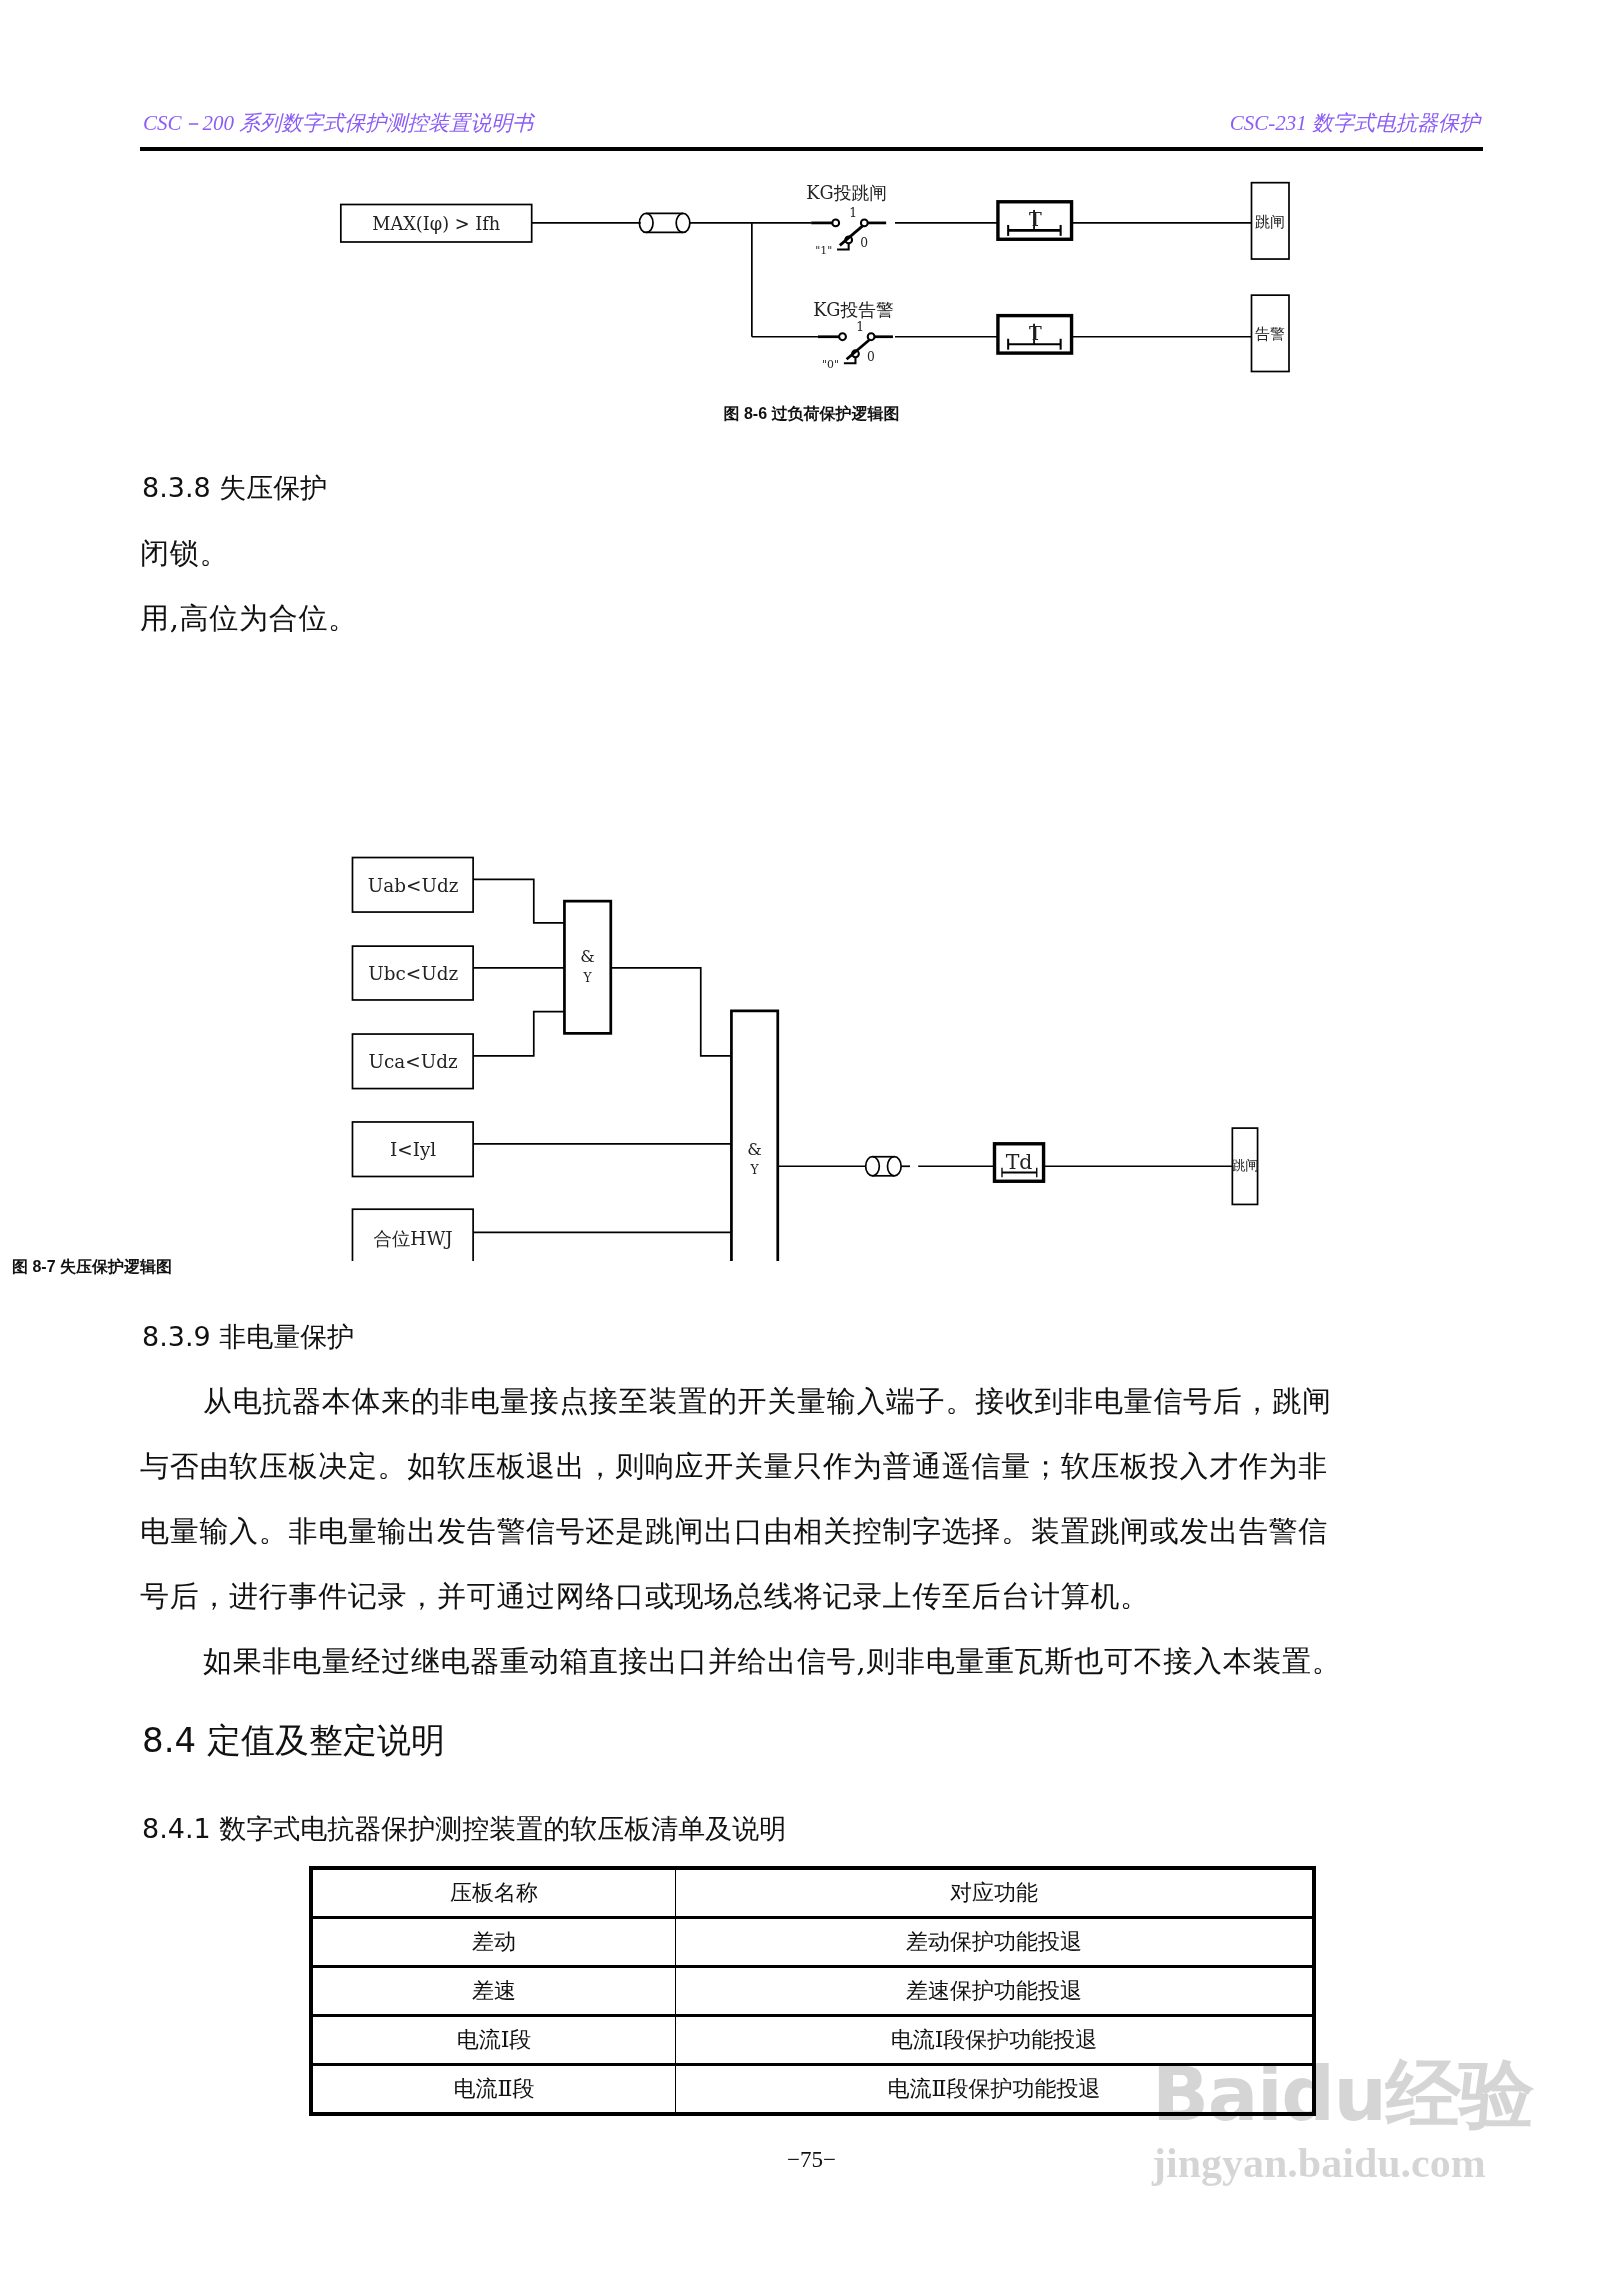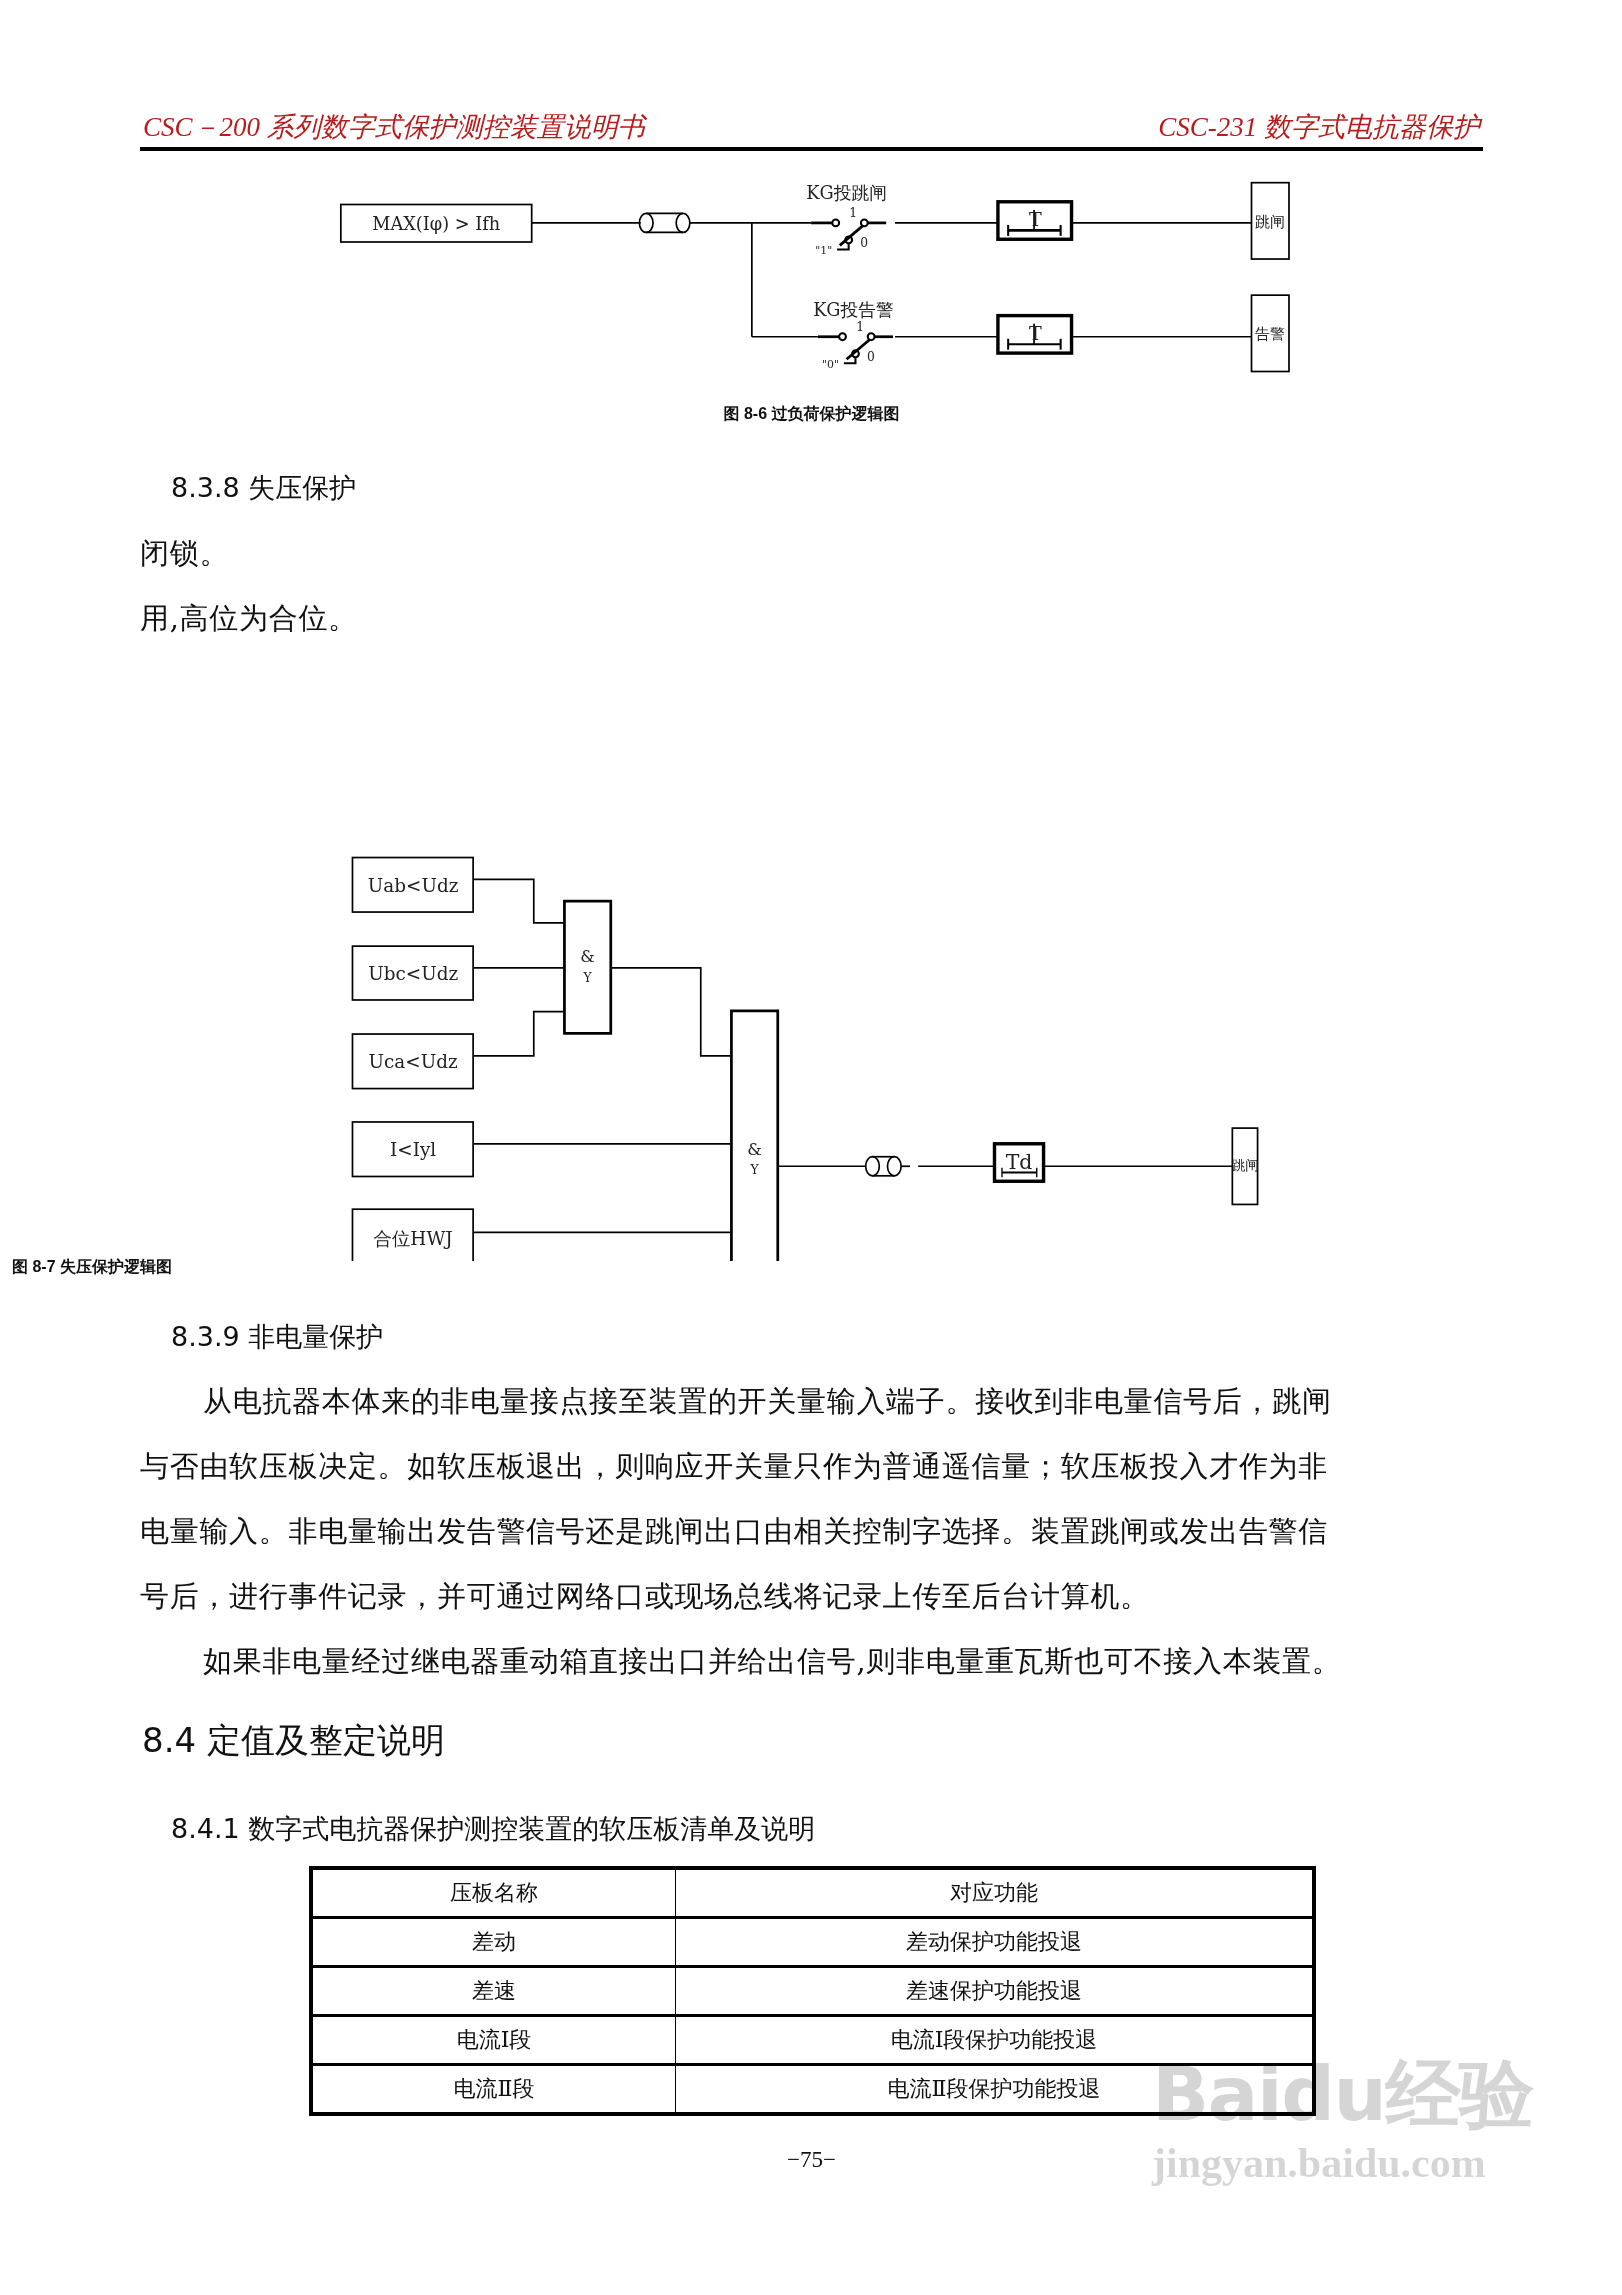--- a/index.html
+++ b/index.html
@@ -1,22 +1,22 @@
 <!DOCTYPE html>
 <html style="font-size:11px"><head>
 <meta charset="utf-8">
 <style>
   html, body { margin: 0; padding: 0; background: #ffffff; }
   body { width: 1623px; height: 2295px; position: relative; overflow: hidden;
          font-family: "Liberation Serif", "DejaVu Serif", serif; color: #111; }
   .abs { position: absolute; }
-  .hdr { font-family: "Liberation Serif", serif; font-style: italic; font-size: 27px; color: #b91c1c; top: 109px; white-space: nowrap; }
+  .hdr { font-family: "Liberation Serif", serif; font-style: italic; font-size: 21px; color: #8b5cf6; top: 109px; white-space: nowrap; }
   .rule { left: 140px; width: 1343px; top: 147px; height: 4.1px; background: #000; }
   .caption { font-family: "Liberation Sans", "DejaVu Sans", sans-serif; font-weight: bold; font-size: 16px; white-space: nowrap; }
-  .h3 { font-family: "DejaVu Sans", sans-serif; font-size: 27px; white-space: nowrap; margin-left: 29px; }
+  .h3 { font-family: "DejaVu Sans", sans-serif; font-size: 27px; white-space: nowrap; }
   .h2 { font-family: "DejaVu Sans", sans-serif; font-size: 34px; white-space: nowrap; }
   .para { font-family: "DejaVu Serif", serif; font-size: 29px; line-height: 65px; left: 140px; width: 1343px; letter-spacing: 0.7px; }
   .para .line { display: block; white-space: nowrap; }
   .indent { padding-left: 63px; }
   svg text { font-family: "DejaVu Serif", serif; }
   table.plates { border-collapse: collapse; position: absolute; left: 309px; top: 1866px; width: 1007px;
                  border: 4.8px solid #000; font-family: "DejaVu Serif", serif; font-size: 22px; }
   table.plates td, table.plates th { border-top: 3.4px solid #000; border-left: 1.4px solid #000; height: 44px; text-align: center; font-weight: normal; }
   table.plates th:first-child, table.plates td:first-child { border-left: none; width: 360px; }
   .pageno { font-family: "Liberation Serif", serif; font-size: 23px; left: 0; width: 1623px; text-align: center; top: 2147px; }

